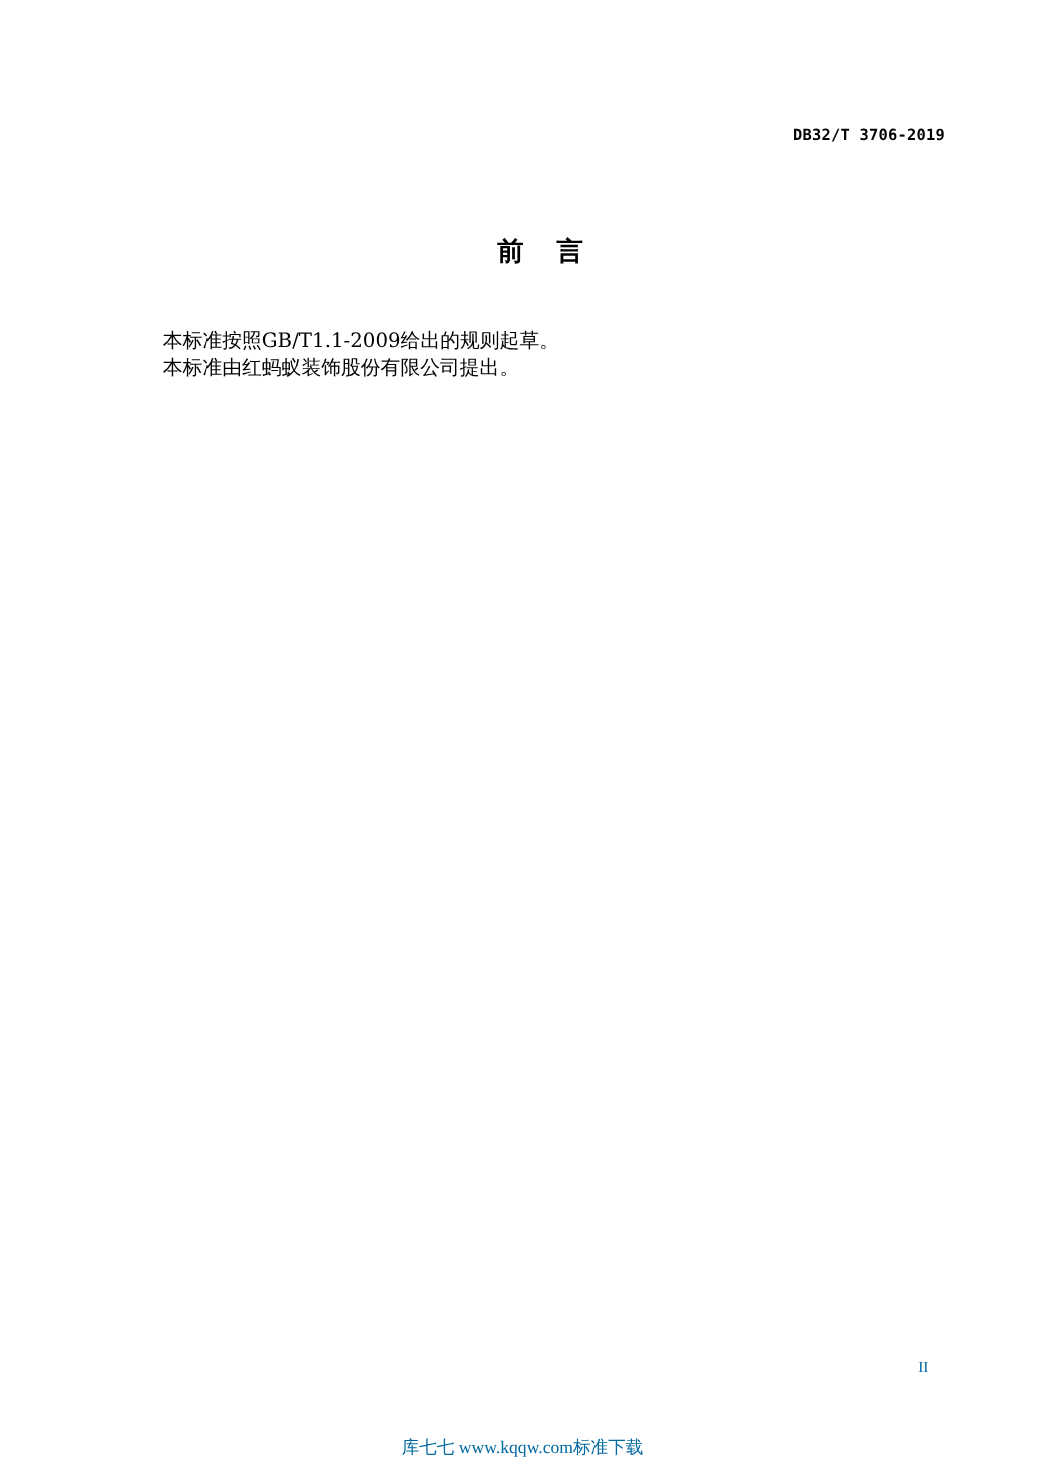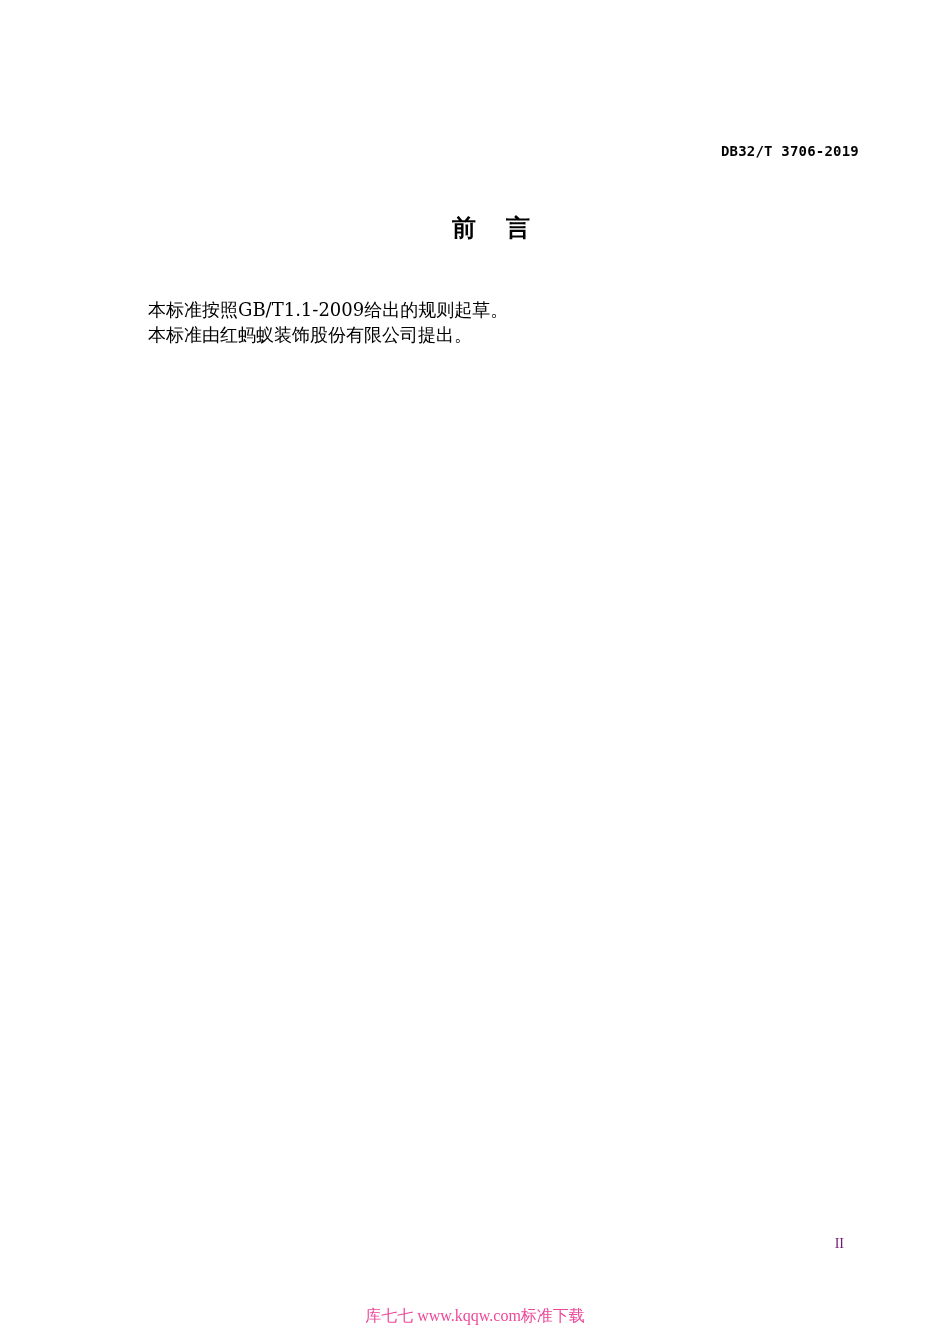--- a/index.html
+++ b/index.html
@@ -16,21 +16,20 @@
       font-family: "DejaVu Serif", "Liberation Serif", serif;
     }
     .doc-id {
       position: absolute;
       top: 115px;
       right: 91px;
       font-family: "DejaVu Sans Mono", "Liberation Mono", monospace;
       font-size: 14px;
       font-weight: bold;
       letter-spacing: 0.2px;
-      margin-top: 28px;
     }
     .title {
       position: absolute;
       top: 212px;
       left: 16px;
       width: 950px;
       text-align: center;
       font-family: "DejaVu Sans", "Liberation Sans", sans-serif;
       font-size: 24px;
       font-weight: bold;
@@ -49,31 +48,31 @@
       margin: 0;
       text-indent: 33px;
       text-align: justify;
     }
     .page-num {
       position: absolute;
       top: 1236px;
       right: 106px;
       font-family: "Liberation Serif", "DejaVu Serif", serif;
       font-size: 14px;
-      color: #701a75;
+      color: #0369a1;
     }
     .watermark {
       position: absolute;
       top: 1306px;
       left: 0;
       width: 950px;
       text-align: center;
       font-family: "Liberation Serif", "DejaVu Serif", serif;
       font-size: 16px;
-      color: #ec4899;
+      color: #0369a1;
     }
   </style>
 </head>
 <body>
 
 <div class="doc-id">DB32/T 3706-2019</div>
 
 <div class="title">前言</div>
 
 <div class="body-text">

